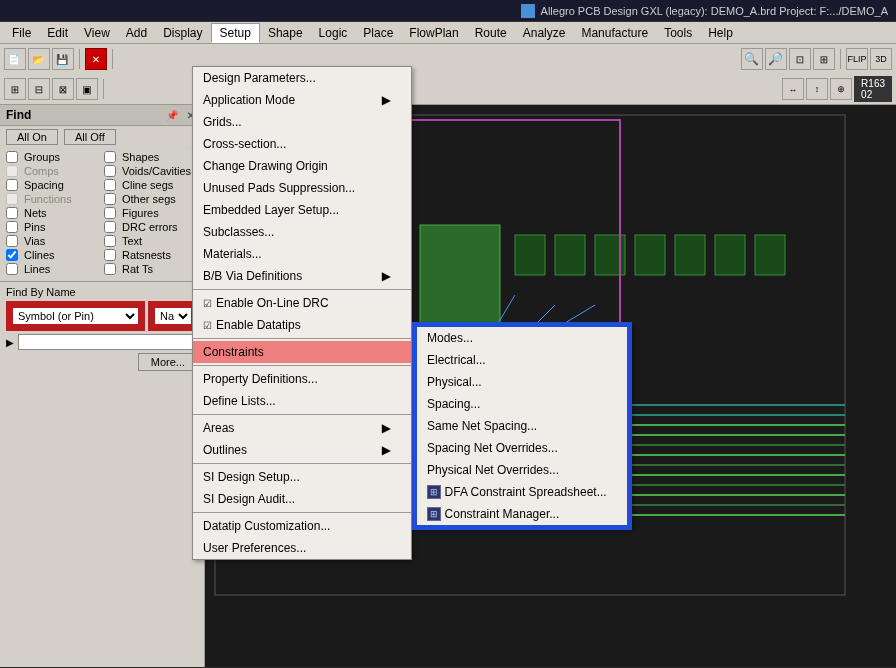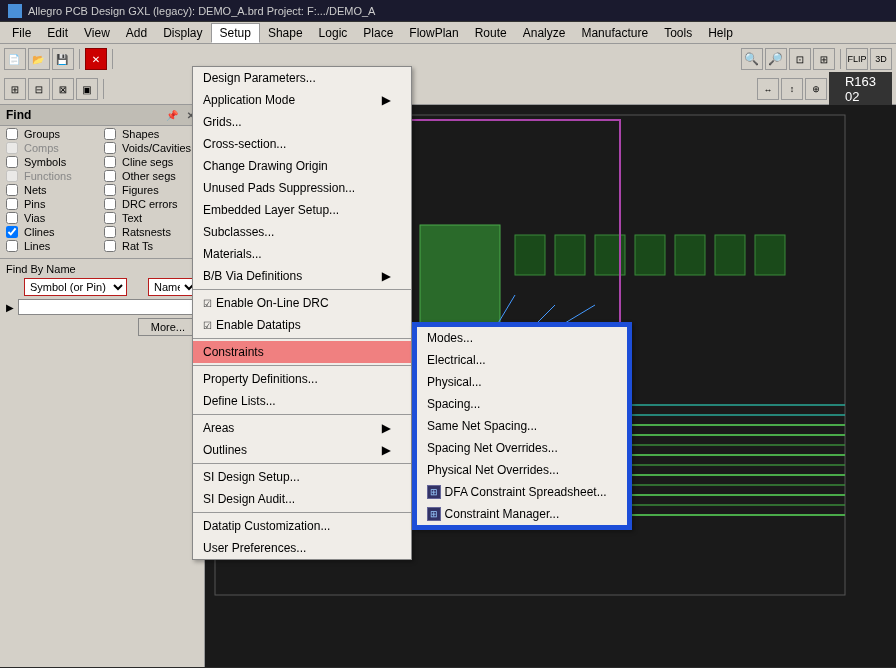--- a/index.html
+++ b/index.html
@@ -16,20 +16,21 @@
     
     #title-bar {
       background: #1a1a2e;
       color: #ccc;
       height: 22px;
       display: flex;
       align-items: center;
       padding: 0 8px;
       font-size: 11px;
       border-bottom: 1px solid #333;
+      justify-content: flex-end;
     }
     #title-bar .title-icon {
       width: 14px; height: 14px;
       background: #4a90d9;
       margin-right: 6px;
       display: inline-block;
     }
 
     
     #menu-bar {
@@ -140,23 +141,22 @@
       padding: 4px 6px;
       border-top: 1px solid #999;
       margin-top: 4px;
     }
     .find-by-name-label { font-size: 11px; margin-bottom: 3px; }
     .find-by-name-row { display: flex; gap: 3px; margin-bottom: 3px; }
     .find-select {
       flex: 1;
       font-size: 11px;
       background: #fff;
-      border: 1px solid #b91c1c;
+      border: 7px solid #b91c1c;
       padding: 1px;
-      margin-left: 18px;
     }
     .find-input {
       width: 100%;
       font-size: 11px;
       background: #fff;
       border: 1px solid #888;
       padding: 1px 3px;
     }
     .more-btn {
       background: #d4d0c8;
@@ -283,55 +283,59 @@
   <div class="toolbar-row">
     <button class="tb-btn">⊞</button>
     <button class="tb-btn">⊟</button>
     <button class="tb-btn">⊠</button>
     <button class="tb-btn">▣</button>
     <div class="tb-sep"></div>
     <div style="margin-left:auto; display:flex; gap:2px; align-items:center;">
       <button class="tb-btn" style="font-size:9px;">↔</button>
       <button class="tb-btn" style="font-size:9px;">↕</button>
       <button class="tb-btn" style="font-size:9px;">⊕</button>
-      <div style="background:#333;color:#fff;font-size:13px;padding:2px 16px;">R163<br>02</div>
+      <div style="background:#333;color:#fff;font-size:10px;padding:2px 7px;">R163<br>02</div>
     </div>
   </div>
 </div>
 
 <div id="main-area">
 
   <div id="left-panel">
     <div id="find-header">
       <span>Find</span>
       <div class="find-icons">
         <span class="find-icon-btn">📌</span>
         <span class="find-icon-btn">✕</span>
       </div>
     </div>
+    <div id="filter-buttons">
+      <button class="filter-btn">All On</button>
+      <button class="filter-btn">All Off</button>
+    </div>
     <div id="checkboxes-grid">
     <div class="cb-item">
           <input type="checkbox" style="">
           <span>Groups</span>
         </div>
         <div class="cb-item">
           <input type="checkbox" style="">
           <span>Shapes</span>
         </div>
         <div class="cb-item">
           <input type="checkbox" disabled="" style="">
           <span style="color: rgb(136, 136, 136);">Comps</span>
         </div>
         <div class="cb-item">
           <input type="checkbox" style="">
           <span>Voids/Cavities</span>
         </div>
         <div class="cb-item">
           <input type="checkbox" style="">
-          <span>Symbols</span>
+          <span>Spacing</span>
         </div>
         <div class="cb-item">
           <input type="checkbox" style="">
           <span>Cline segs</span>
         </div>
         <div class="cb-item">
           <input type="checkbox" disabled="" style="">
           <span style="color: rgb(136, 136, 136);">Functions</span>
         </div>
         <div class="cb-item">

